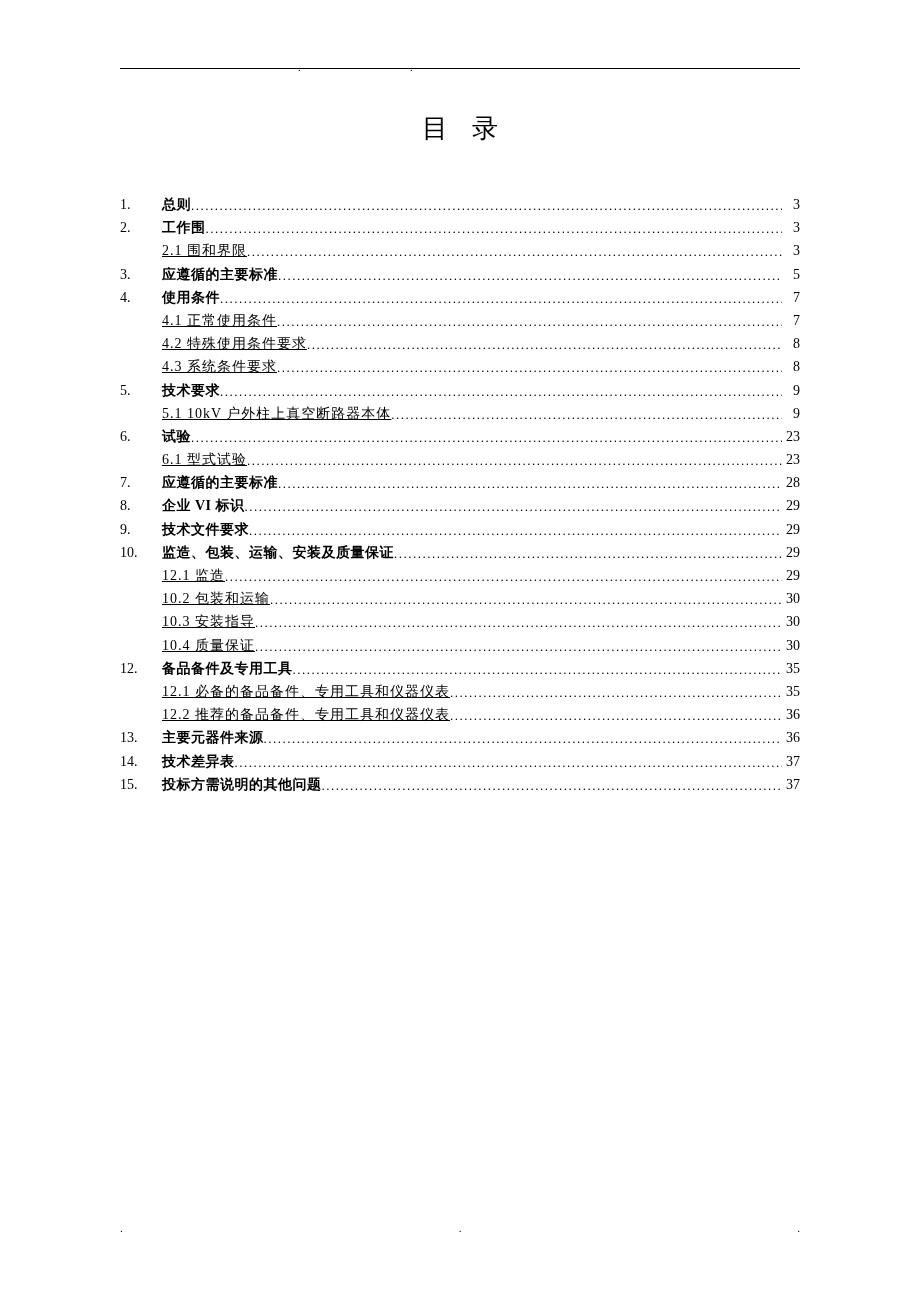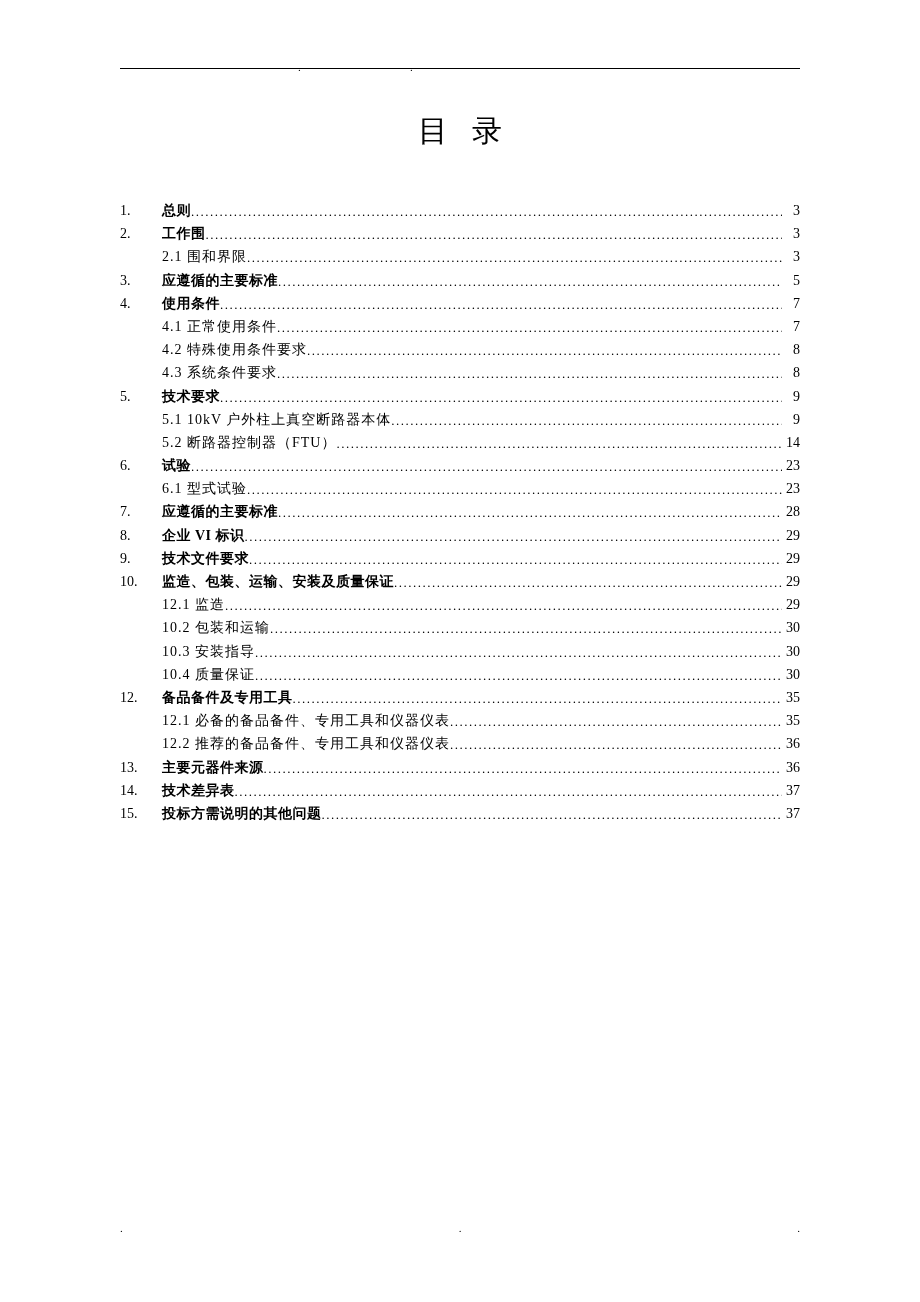--- a/index.html
+++ b/index.html
@@ -31,21 +31,21 @@
     }
     .header-rule::after {
       content: ".";
       position: absolute;
       top: -8px;
       left: 290px;
       font-size: 11px;
     }
     .title {
       text-align: center;
-      font-size: 30px;
+      font-size: 26px;
       letter-spacing: 24px;
       font-weight: normal;
       margin-bottom: 52px;
       padding-left: 24px;
     }
     .toc {
       font-size: 14px;
       line-height: 1.0;
     }
     .toc-row {
@@ -75,20 +75,21 @@
     .toc-page {
       flex-shrink: 0;
       text-align: right;
       min-width: 18px;
     }
     .sub .toc-num {
       width: 42px;
     }
     .sub .toc-text {
       letter-spacing: 1px;
+      text-decoration: underline;
     }
     .lvl1 .toc-text {
       letter-spacing: 0.5px;
       font-weight: bold;
     }
     .footer-dots {
       position: absolute;
       bottom: 68px;
       left: 120px;
       right: 120px;
@@ -156,26 +157,20 @@
         <span class="toc-num">5.</span>
         <span class="toc-text">技术要求</span>
         <span class="toc-dots"></span>
         <span class="toc-page">9</span>
       </div>
       <div class="toc-row sub">
         <span class="toc-num"></span>
         <span class="toc-text">5.1 10kV 户外柱上真空断路器本体</span>
         <span class="toc-dots"></span>
         <span class="toc-page">9</span>
-      </div>
-      <div class="toc-row sub">
-        <span class="toc-num"></span>
-        <span class="toc-text">5.2 断路器控制器（FTU）</span>
-        <span class="toc-dots"></span>
-        <span class="toc-page">14</span>
       </div>
       <div class="toc-row lvl1">
         <span class="toc-num">6.</span>
         <span class="toc-text">试验</span>
         <span class="toc-dots"></span>
         <span class="toc-page">23</span>
       </div>
       <div class="toc-row sub">
         <span class="toc-num"></span>
         <span class="toc-text">6.1 型式试验</span>

